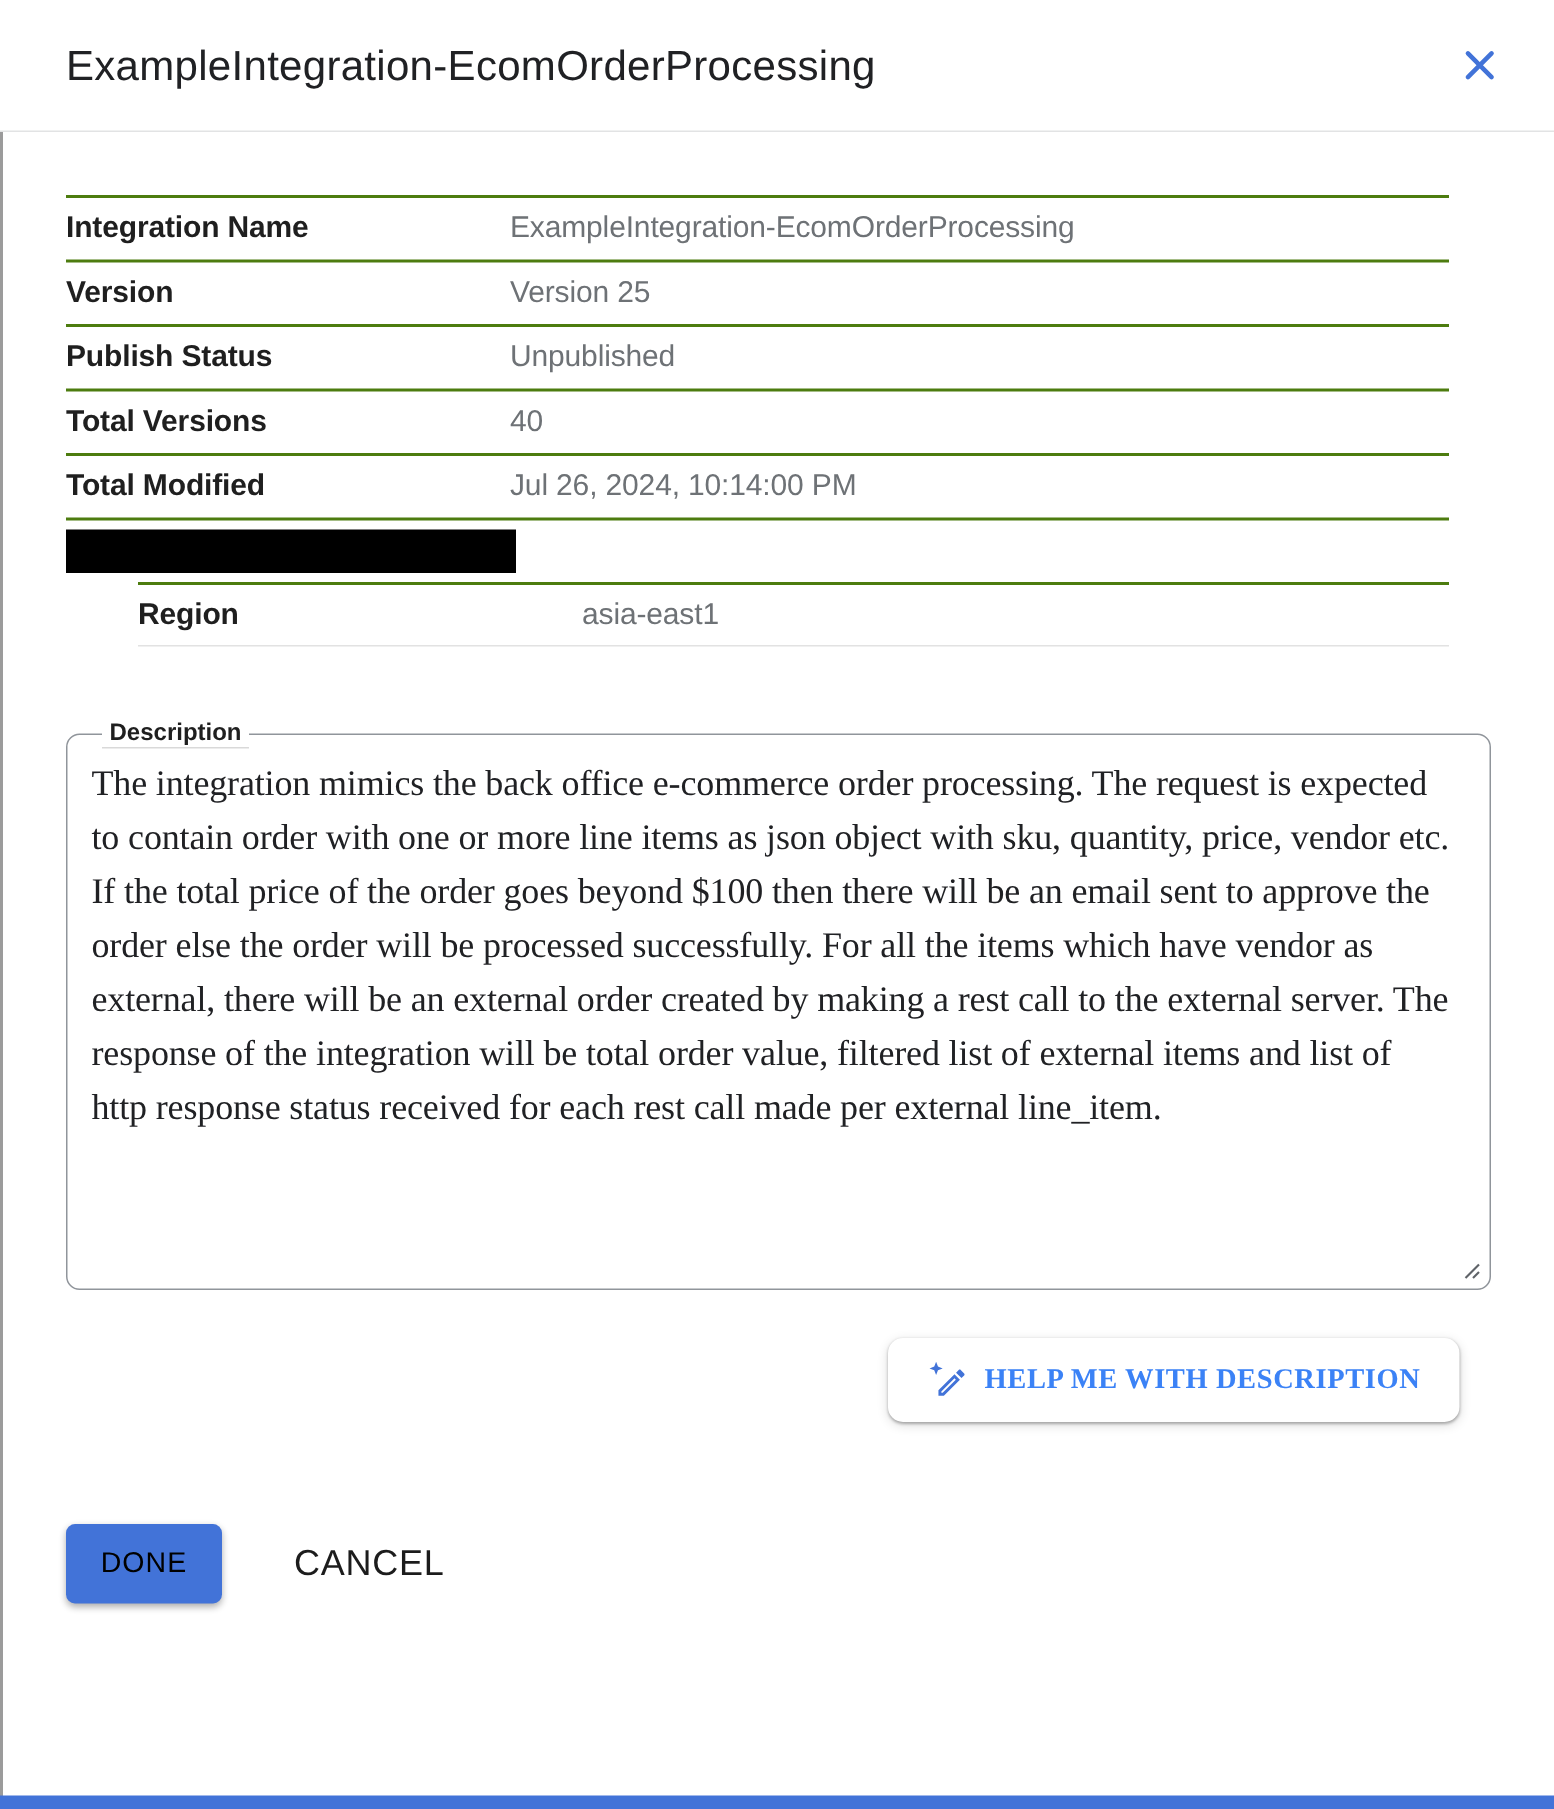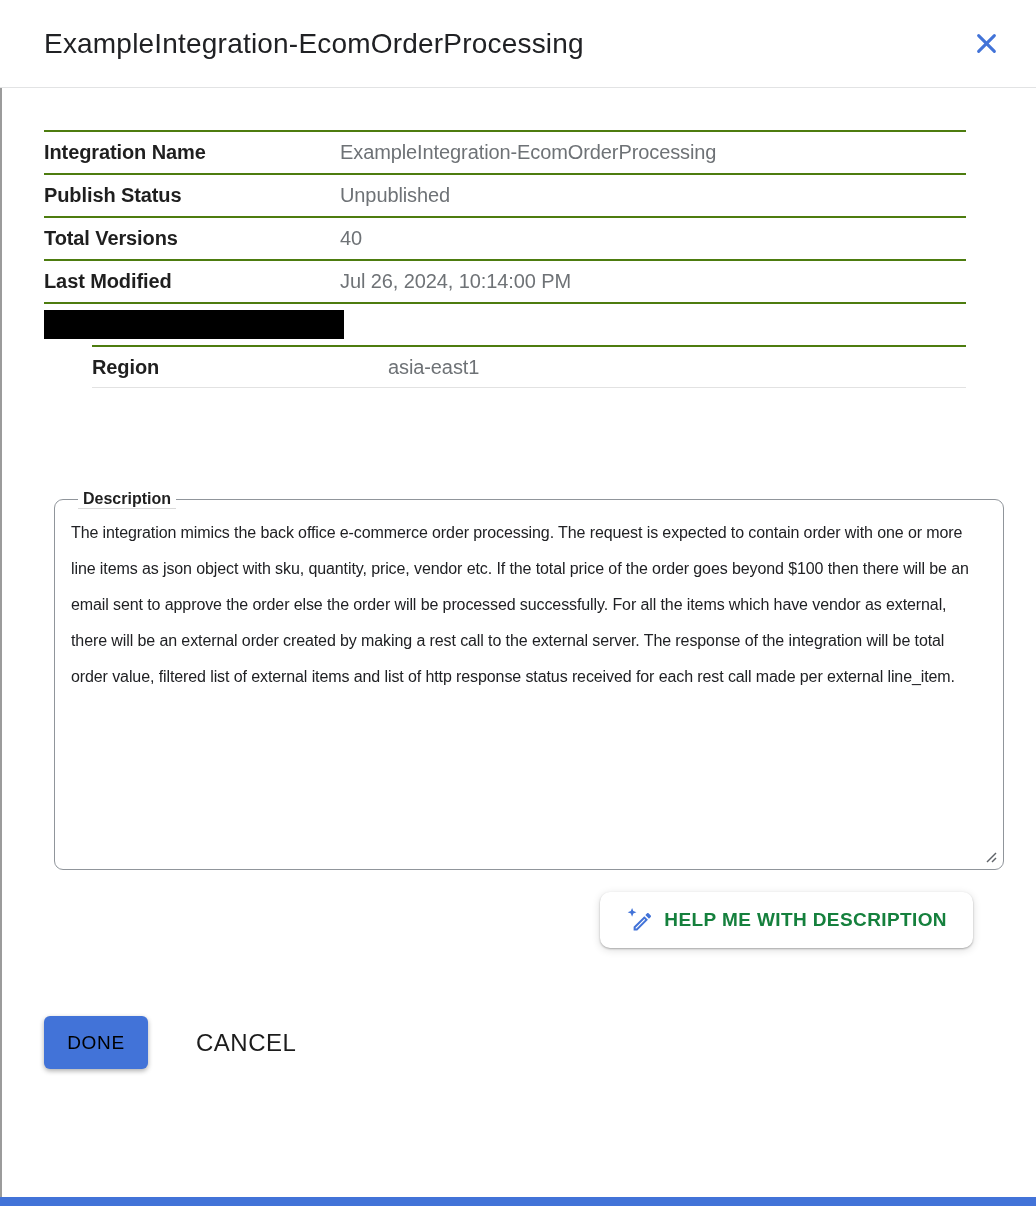--- a/index.html
+++ b/index.html
@@ -19,32 +19,32 @@
   
   .details{position:absolute;top:130px;left:44px;width:922px;}
   .drow{display:flex;align-items:center;height:43px;border-top:2px solid #4d7c0f;box-sizing:border-box;}
   .drow:last-child{border-bottom:1px solid #e2e2e2;margin-left:48px;}
   .dlabel{width:296px;font-size:20px;font-weight:700;color:#1f1f1f;letter-spacing:-.1px;}
   .dvalue{font-size:20px;font-weight:400;color:#6e7276;letter-spacing:-.1px;}
   .redacted-bar{width:300px;height:29px;background:#000;}
 
   
   .desc-field{position:absolute;top:479px;left:44px;width:950px;height:381px;box-sizing:border-box;
-              border:1px solid #90959b;border-radius:9px;margin:10px;padding:2px 16px 0 16px;}
+              border:1px solid #90959b;border-radius:9px;margin:0;padding:2px 16px 0 16px;}
   .desc-field legend{font-size:16px;font-weight:700;color:#1f1f1f;padding:0 5px;margin-left:7px;
                      border-bottom:1px solid #d9d9d9;line-height:19px;}
-  .desc-text{font-size:16px;line-height:36px;color:#202124;letter-spacing:-.1px;width:906px;
-             padding-top:4px;outline:none;}
+  .desc-text{font-size:24px;line-height:36px;color:#202124;letter-spacing:-.1px;width:906px;
+             padding-top:4px;outline:none;font-family:Liberation Serif, serif;}
   .resize-handle{position:absolute;right:5px;bottom:5px;width:15px;height:15px;cursor:nwse-resize;}
 
   
   .help-btn{position:absolute;top:892px;right:63px;height:56px;display:flex;align-items:center;gap:11px;
             padding:0 26px;background:#fff;border:none;border-radius:10px;cursor:pointer;
             box-shadow:0 1px 2px rgba(0,0,0,.28),0 2px 8px rgba(0,0,0,.14);
-            color:#15803d;font-family:Liberation Sans, sans-serif;font-size:19px;font-weight:600;letter-spacing:.4px;white-space:nowrap;}
+            color:#3b82f6;font-family:Liberation Serif, serif;font-size:19px;font-weight:600;letter-spacing:.4px;white-space:nowrap;}
 
   
   .done-btn{position:absolute;top:1016px;left:44px;width:104px;height:53px;background:#4273d8;border:none;
             border-radius:6px;color:#000000;font-family:inherit;font-size:19px;font-weight:500;letter-spacing:.7px;
             cursor:pointer;box-shadow:0 2px 5px rgba(0,0,0,.32);}
   .cancel-btn{position:absolute;top:1016px;left:188px;height:53px;background:transparent;border:none;
             color:#1c1c1c;font-family:inherit;font-size:24px;font-weight:400;letter-spacing:.5px;cursor:pointer;padding:0 8px;}
 
   .bottom-bar{position:absolute;left:0;right:0;bottom:0;height:9px;background:#4273d8;}
 </style>
@@ -66,29 +66,33 @@
       </span>
     </button>
   </div>
 
   <div class="details">
     <div class="drow">
       <div class="dlabel">Integration Name</div>
       <div class="dvalue">ExampleIntegration-EcomOrderProcessing</div>
     </div>
     <div class="drow">
+      <div class="dlabel">Version</div>
+      <div class="dvalue">Version 25</div>
+    </div>
+    <div class="drow">
       <div class="dlabel">Publish Status</div>
       <div class="dvalue">Unpublished</div>
     </div>
     <div class="drow">
       <div class="dlabel">Total Versions</div>
       <div class="dvalue">40</div>
     </div>
     <div class="drow">
-      <div class="dlabel">Last Modified</div>
+      <div class="dlabel">Total Modified</div>
       <div class="dvalue">Jul 26, 2024, 10:14:00 PM</div>
     </div>
     <div class="drow">
       <div class="dvalue">
           <div class="redacted-bar"></div>
         </div>
     </div>
     <div class="drow">
       <div class="dlabel">Region</div>
       <div class="dvalue">asia-east1</div>

